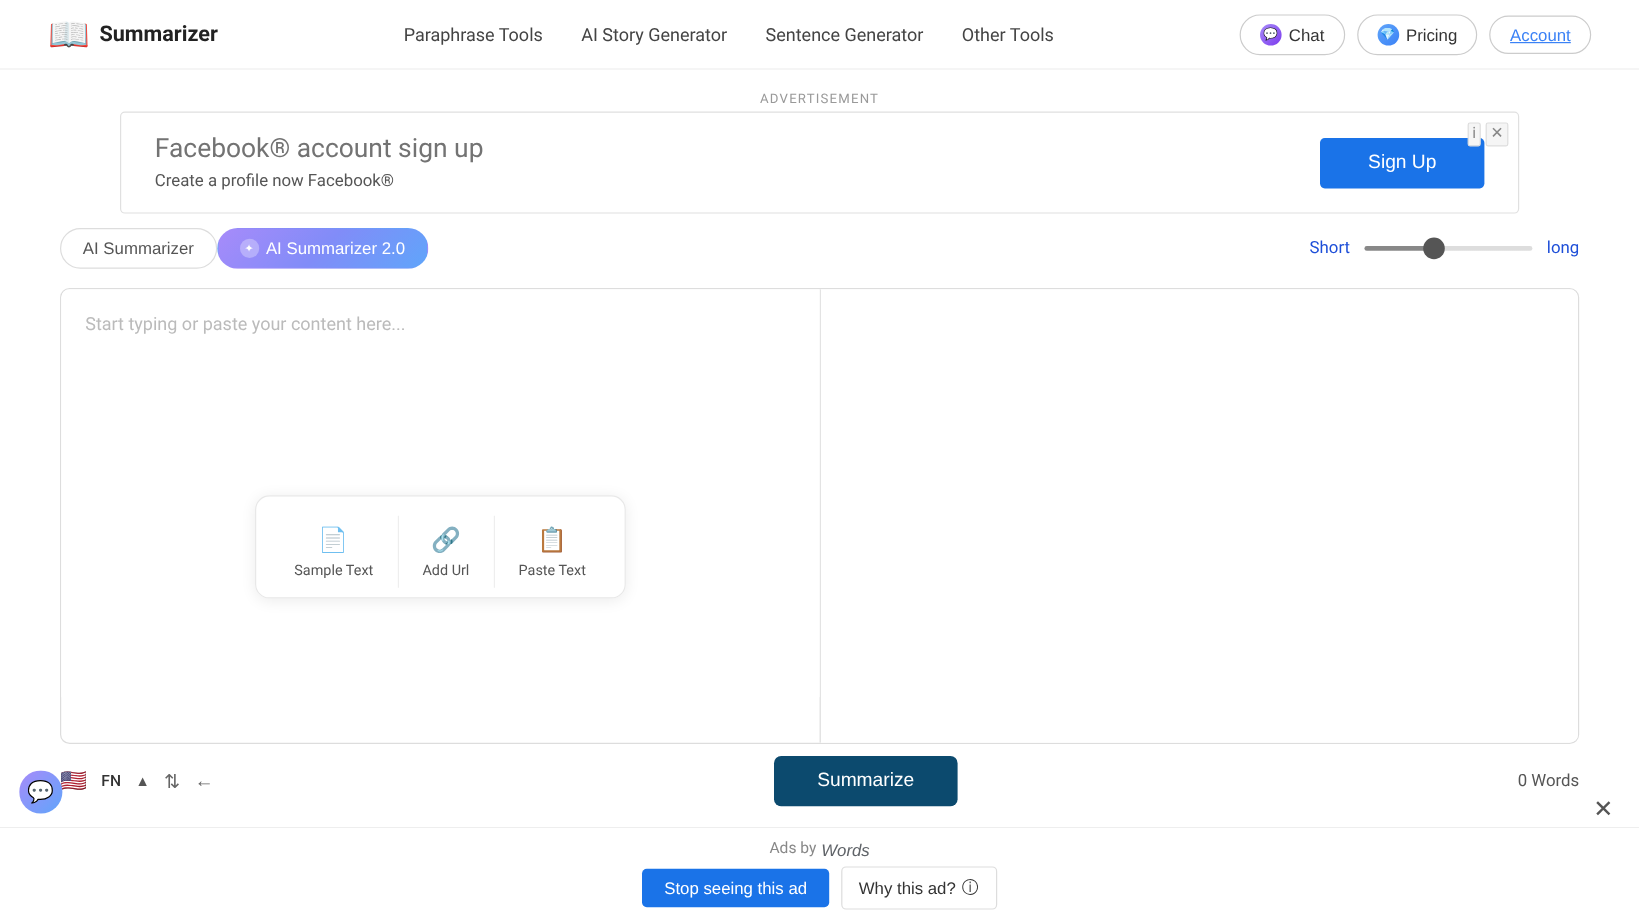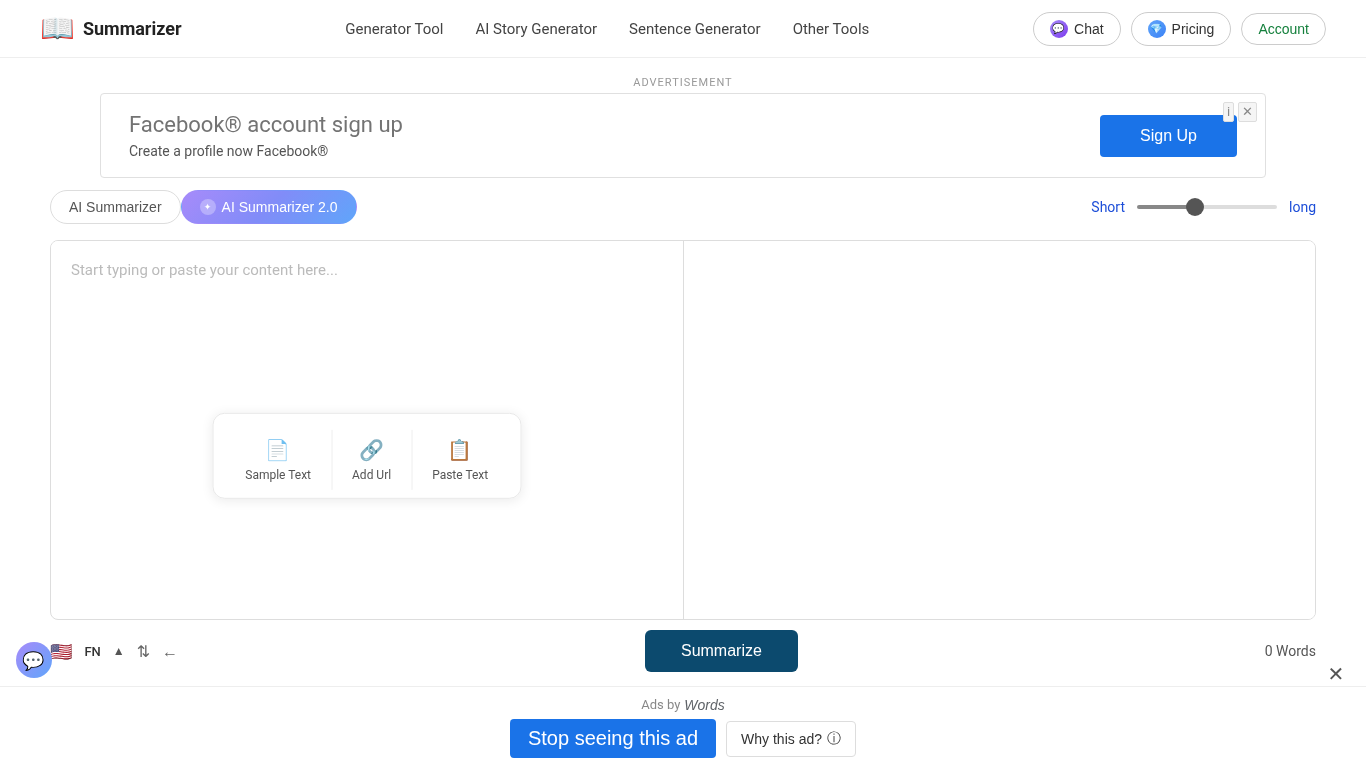--- a/index.html
+++ b/index.html
@@ -92,21 +92,22 @@
       font-size: 10px;
       color: #fff;
     }
     .btn-account {
       padding: 7px 16px;
       border: 1.5px solid #ccc;
       border-radius: 20px;
       background: #fff;
       font-size: 14px;
       cursor: pointer;
-      color: #15803d;
+      color: #3b82f6;
+      text-decoration: underline;
     }
 
     
     .ad-label {
       text-align: center;
       font-size: 11px;
       color: #999;
       letter-spacing: 1px;
       padding: 8px 0 4px;
       text-transform: uppercase;
@@ -384,21 +385,21 @@
       align-items: center;
       justify-content: center;
       gap: 10px;
     }
     .btn-stop-ad {
       background: #1a73e8;
       color: #fff;
       border: none;
       border-radius: 4px;
       padding: 8px 18px;
-      font-size: 20px;
+      font-size: 14px;
       cursor: pointer;
     }
     .btn-why-ad {
       background: #fff;
       color: #333;
       border: 1px solid #ddd;
       border-radius: 4px;
       padding: 8px 14px;
       font-size: 14px;
       cursor: pointer;
@@ -441,21 +442,21 @@
   </style>
 </head>
 <body>
 
 <nav class="navbar">
   <a class="navbar-logo">
     <span class="navbar-logo-icon">📖</span>
     <span class="navbar-logo-text">Summarizer</span>
   </a>
   <div class="navbar-nav">
-    <a class="nav-link">Generator Tool</a>
+    <a class="nav-link">Paraphrase Tools</a>
     <a class="nav-link">AI Story Generator</a>
     <a class="nav-link">Sentence Generator</a>
     <a class="nav-link">Other Tools</a>
   </div>
   <div class="navbar-actions">
     <button class="btn-chat">
       <span class="chat-icon-dot">💬</span>
       <span>Chat</span>
     </button>
     <button class="btn-pricing">

